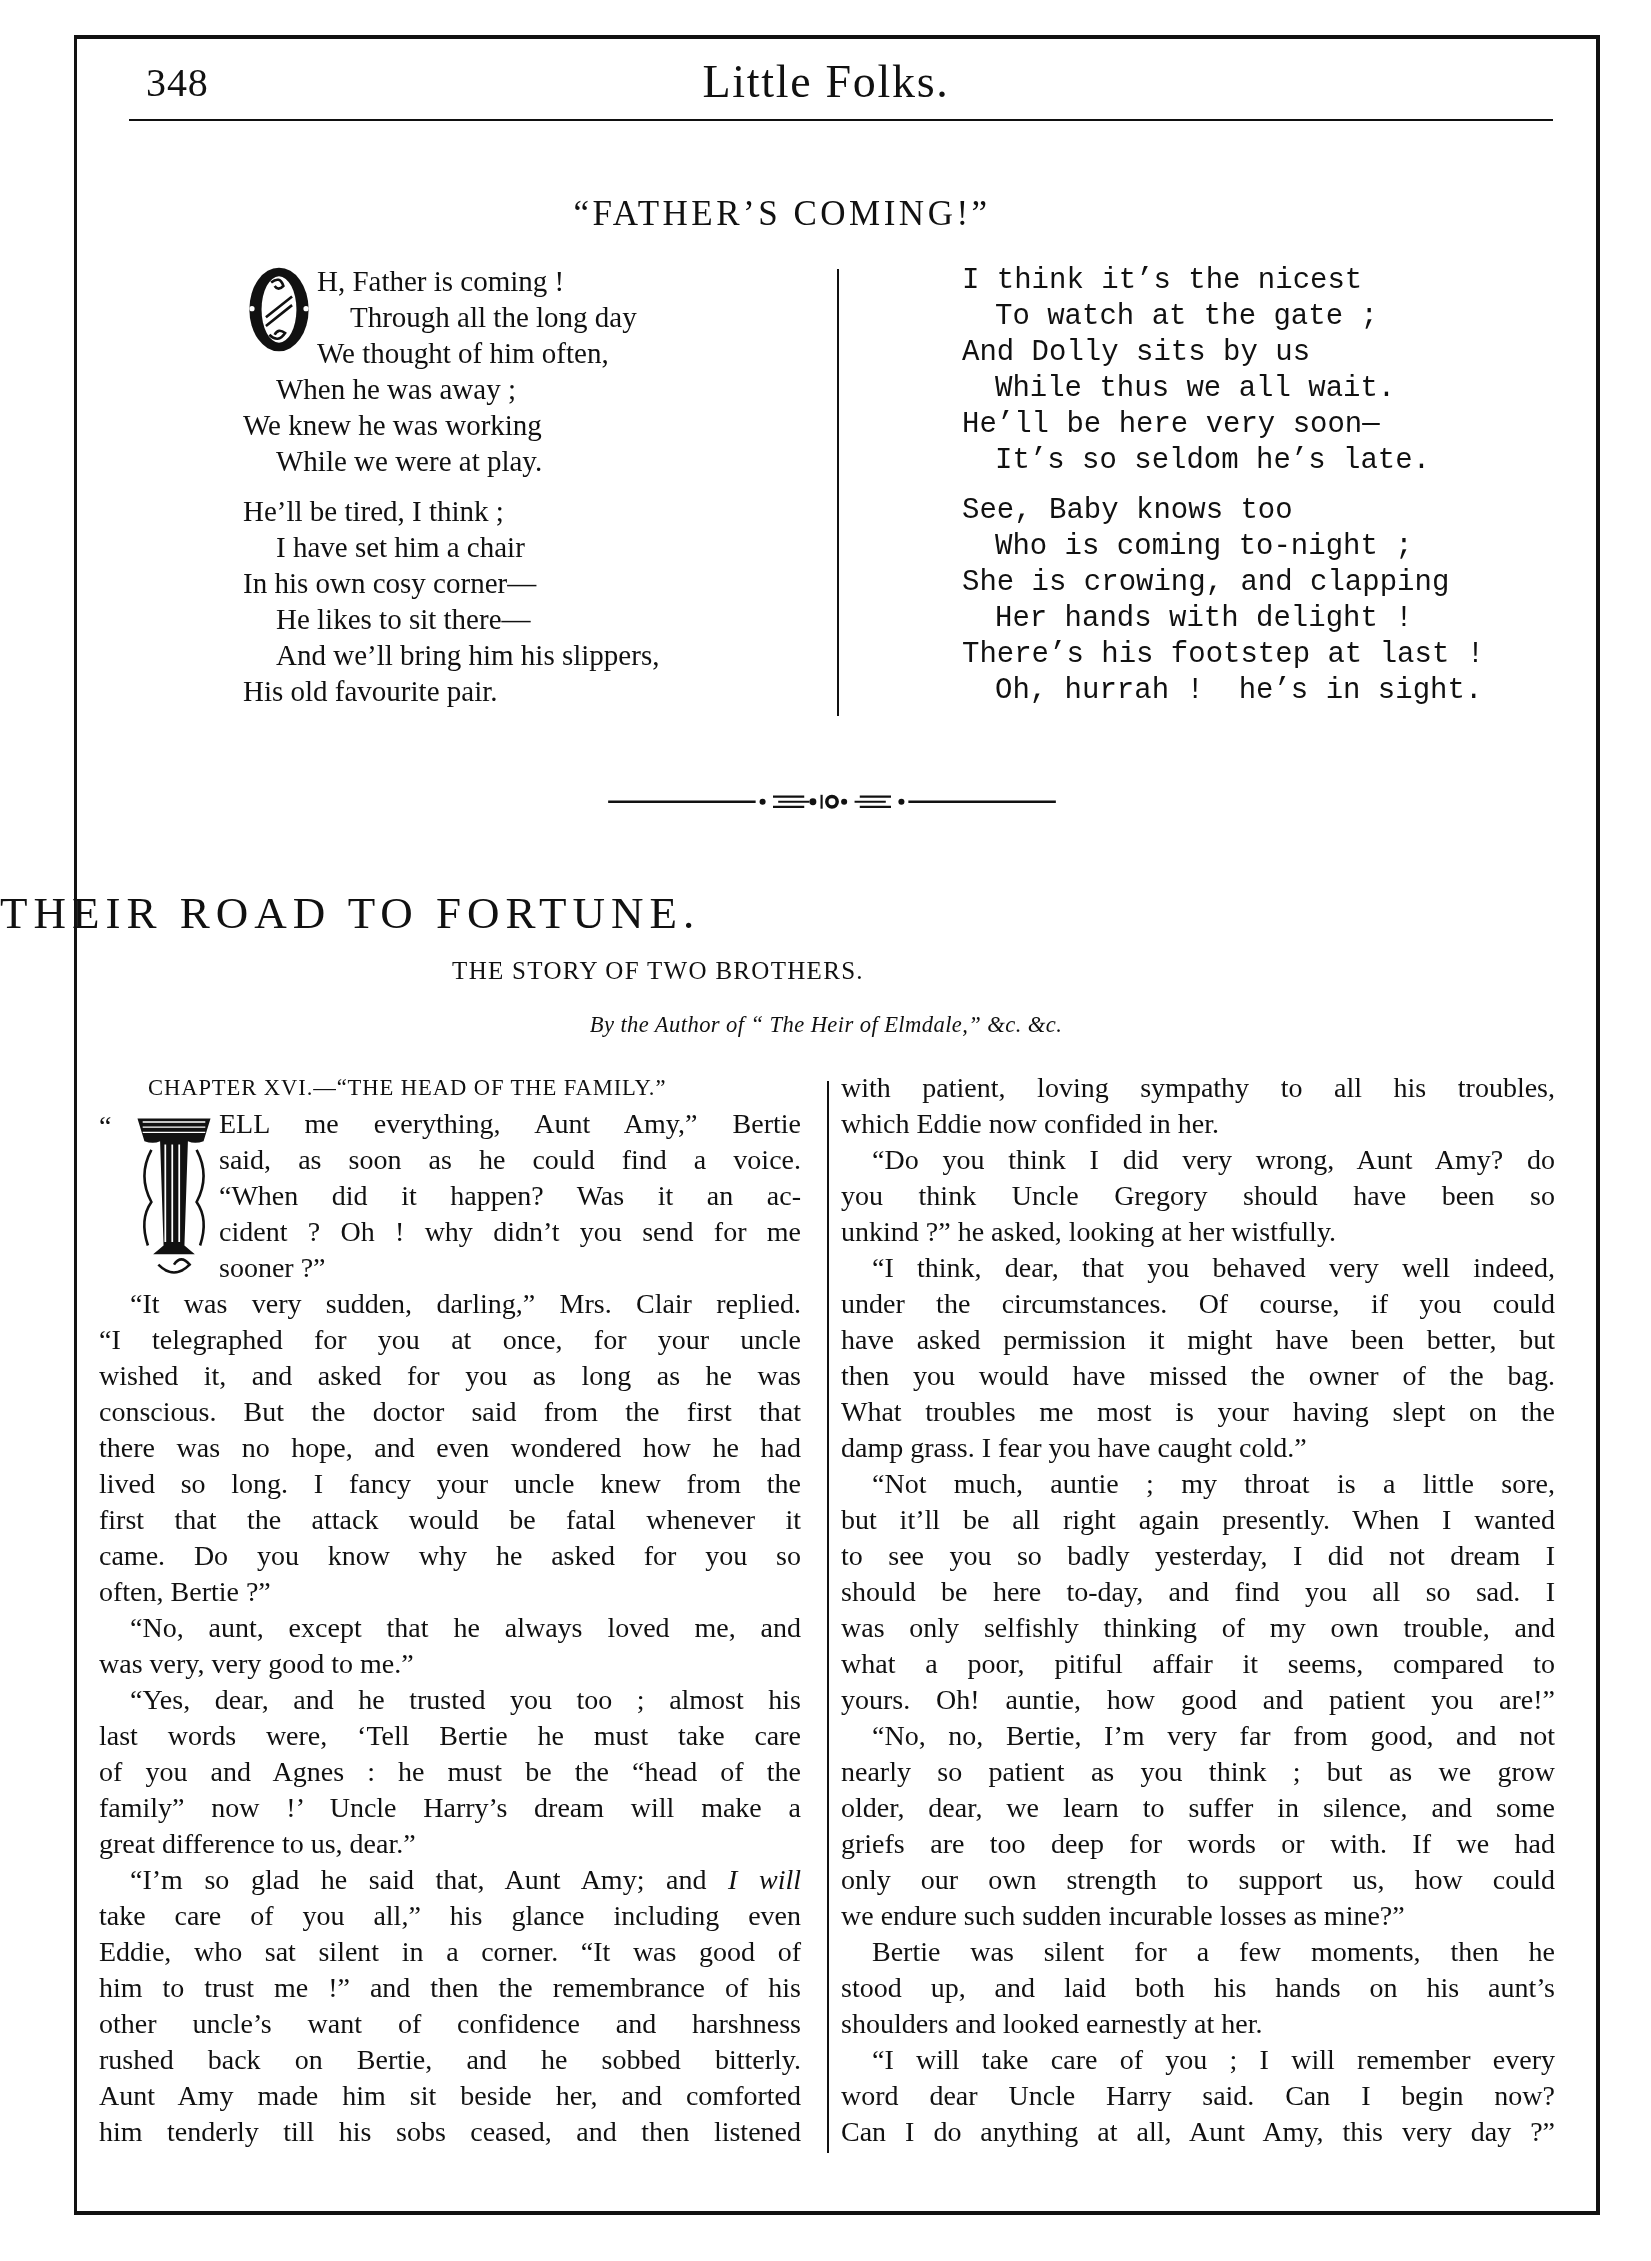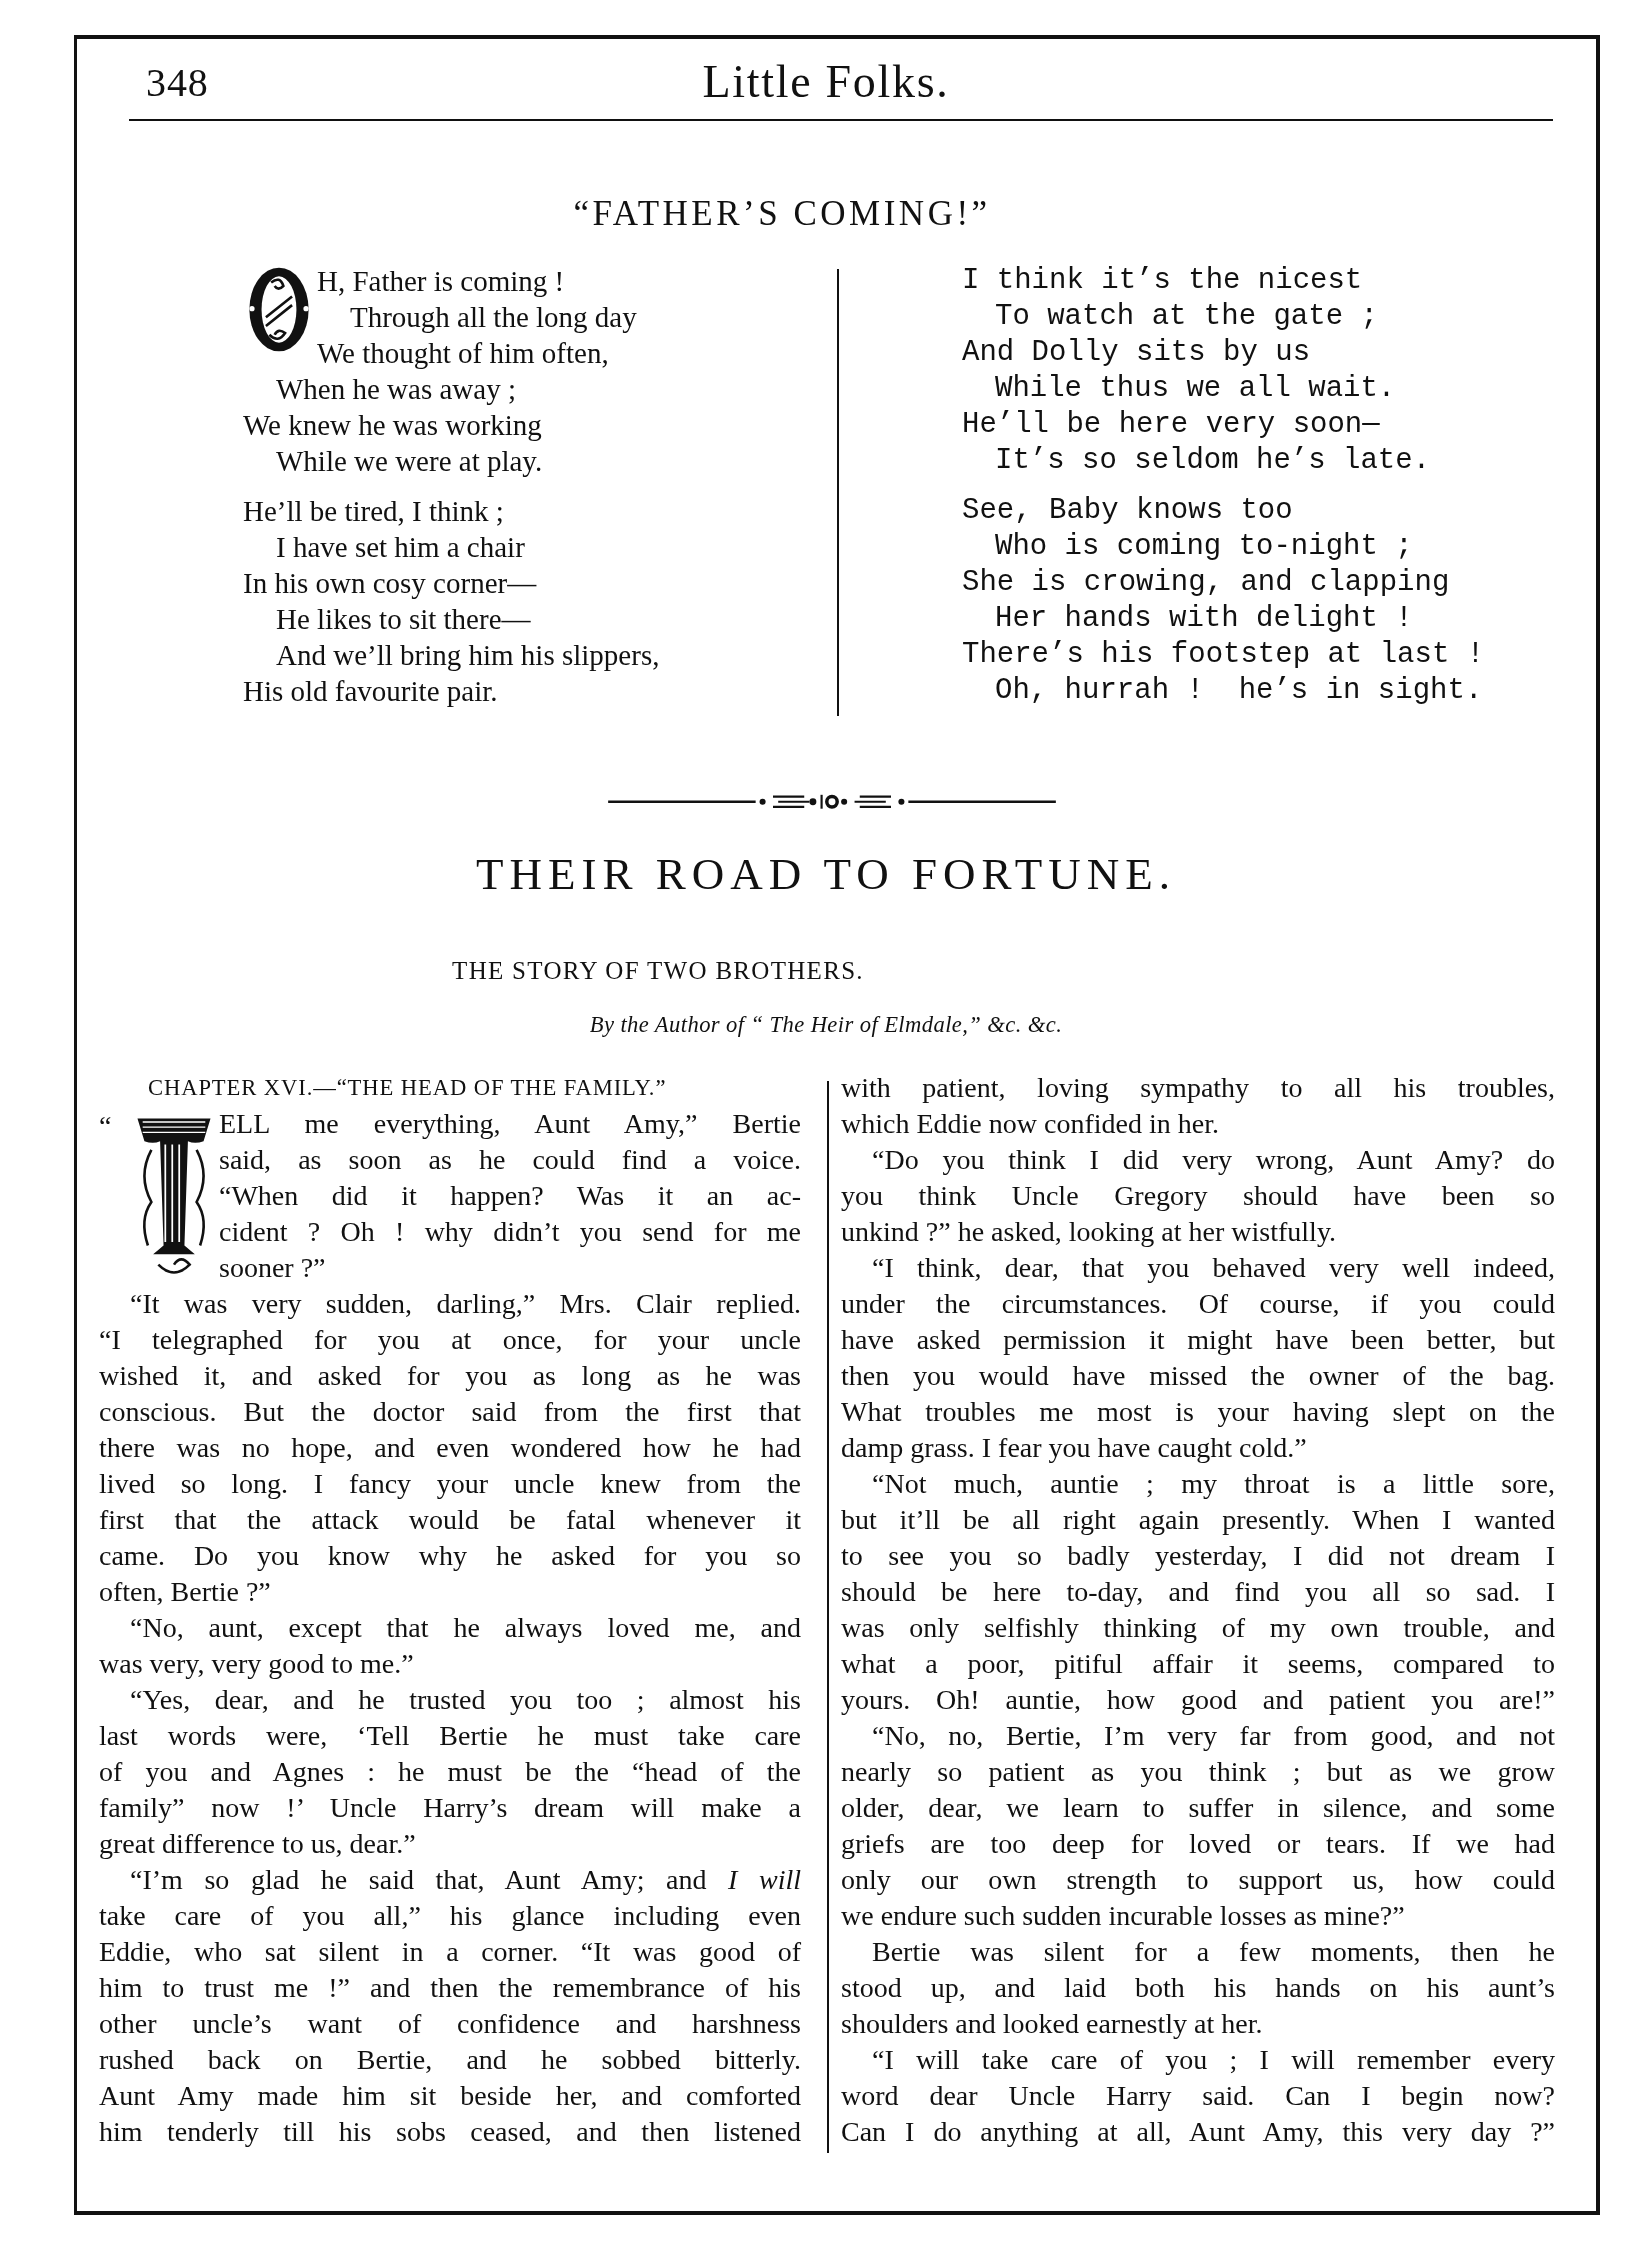--- a/index.html
+++ b/index.html
@@ -41,21 +41,21 @@
     position: absolute; left: 245px; top: 265px; width: 68px; height: 89px;
   }
   .poem-divider {
     position: absolute; left: 837px; top: 269px; width: 0; height: 447px;
     border-left: 2.6px solid #111;
   }
   .ornament {
     position: absolute; left: 608px; top: 787px; width: 448px; height: 29.5px;
   }
   .story-title {
-    position: absolute; left: 0; width: 1652px; top: 852px; text-align: center;
+    position: absolute; left: 0; width: 1652px; top: 891px; 
     font-size: 45px; letter-spacing: 6px; line-height: 1;
   }
   .story-subtitle {
     position: absolute; left: 0; width: 1316px; top: 958px; text-align: center;
     font-size: 25px; letter-spacing: 1.3px; line-height: 1;
   }
   .story-byline {
     position: absolute; left: 0; width: 1652px; top: 1014px; text-align: center;
     font-size: 22.6px; font-style: italic; line-height: 1; letter-spacing: 0.4px;
   }
@@ -180,21 +180,21 @@
       <span class="ln para">“Not much, auntie ; my throat is a little sore,</span>
       <span class="ln">but it’ll be all right again presently. When I wanted</span>
       <span class="ln">to see you so badly yesterday, I did not dream I</span>
       <span class="ln">should be here to-day, and find you all so sad. I</span>
       <span class="ln">was only selfishly thinking of my own trouble, and</span>
       <span class="ln">what a poor, pitiful affair it seems, compared to</span>
       <span class="ln">yours. Oh! auntie, how good and patient you are!”</span>
       <span class="ln para">“No, no, Bertie, I’m very far from good, and not</span>
       <span class="ln">nearly so patient as you think ; but as we grow</span>
       <span class="ln">older, dear, we learn to suffer in silence, and some</span>
-      <span class="ln">griefs are too deep for loved or tears. If we had</span>
+      <span class="ln">griefs are too deep for words or with. If we had</span>
       <span class="ln">only our own strength to support us, how could</span>
       <span class="ln last">we endure such sudden incurable losses as mine?”</span>
       <span class="ln para">Bertie was silent for a few moments, then he</span>
       <span class="ln">stood up, and laid both his hands on his aunt’s</span>
       <span class="ln last">shoulders and looked earnestly at her.</span>
       <span class="ln para">“I will take care of you ; I will remember every</span>
       <span class="ln">word dear Uncle Harry said. Can I begin now?</span>
       <span class="ln">Can I do anything at all, Aunt Amy, this very day ?”</span>
     </div>
 </div>

